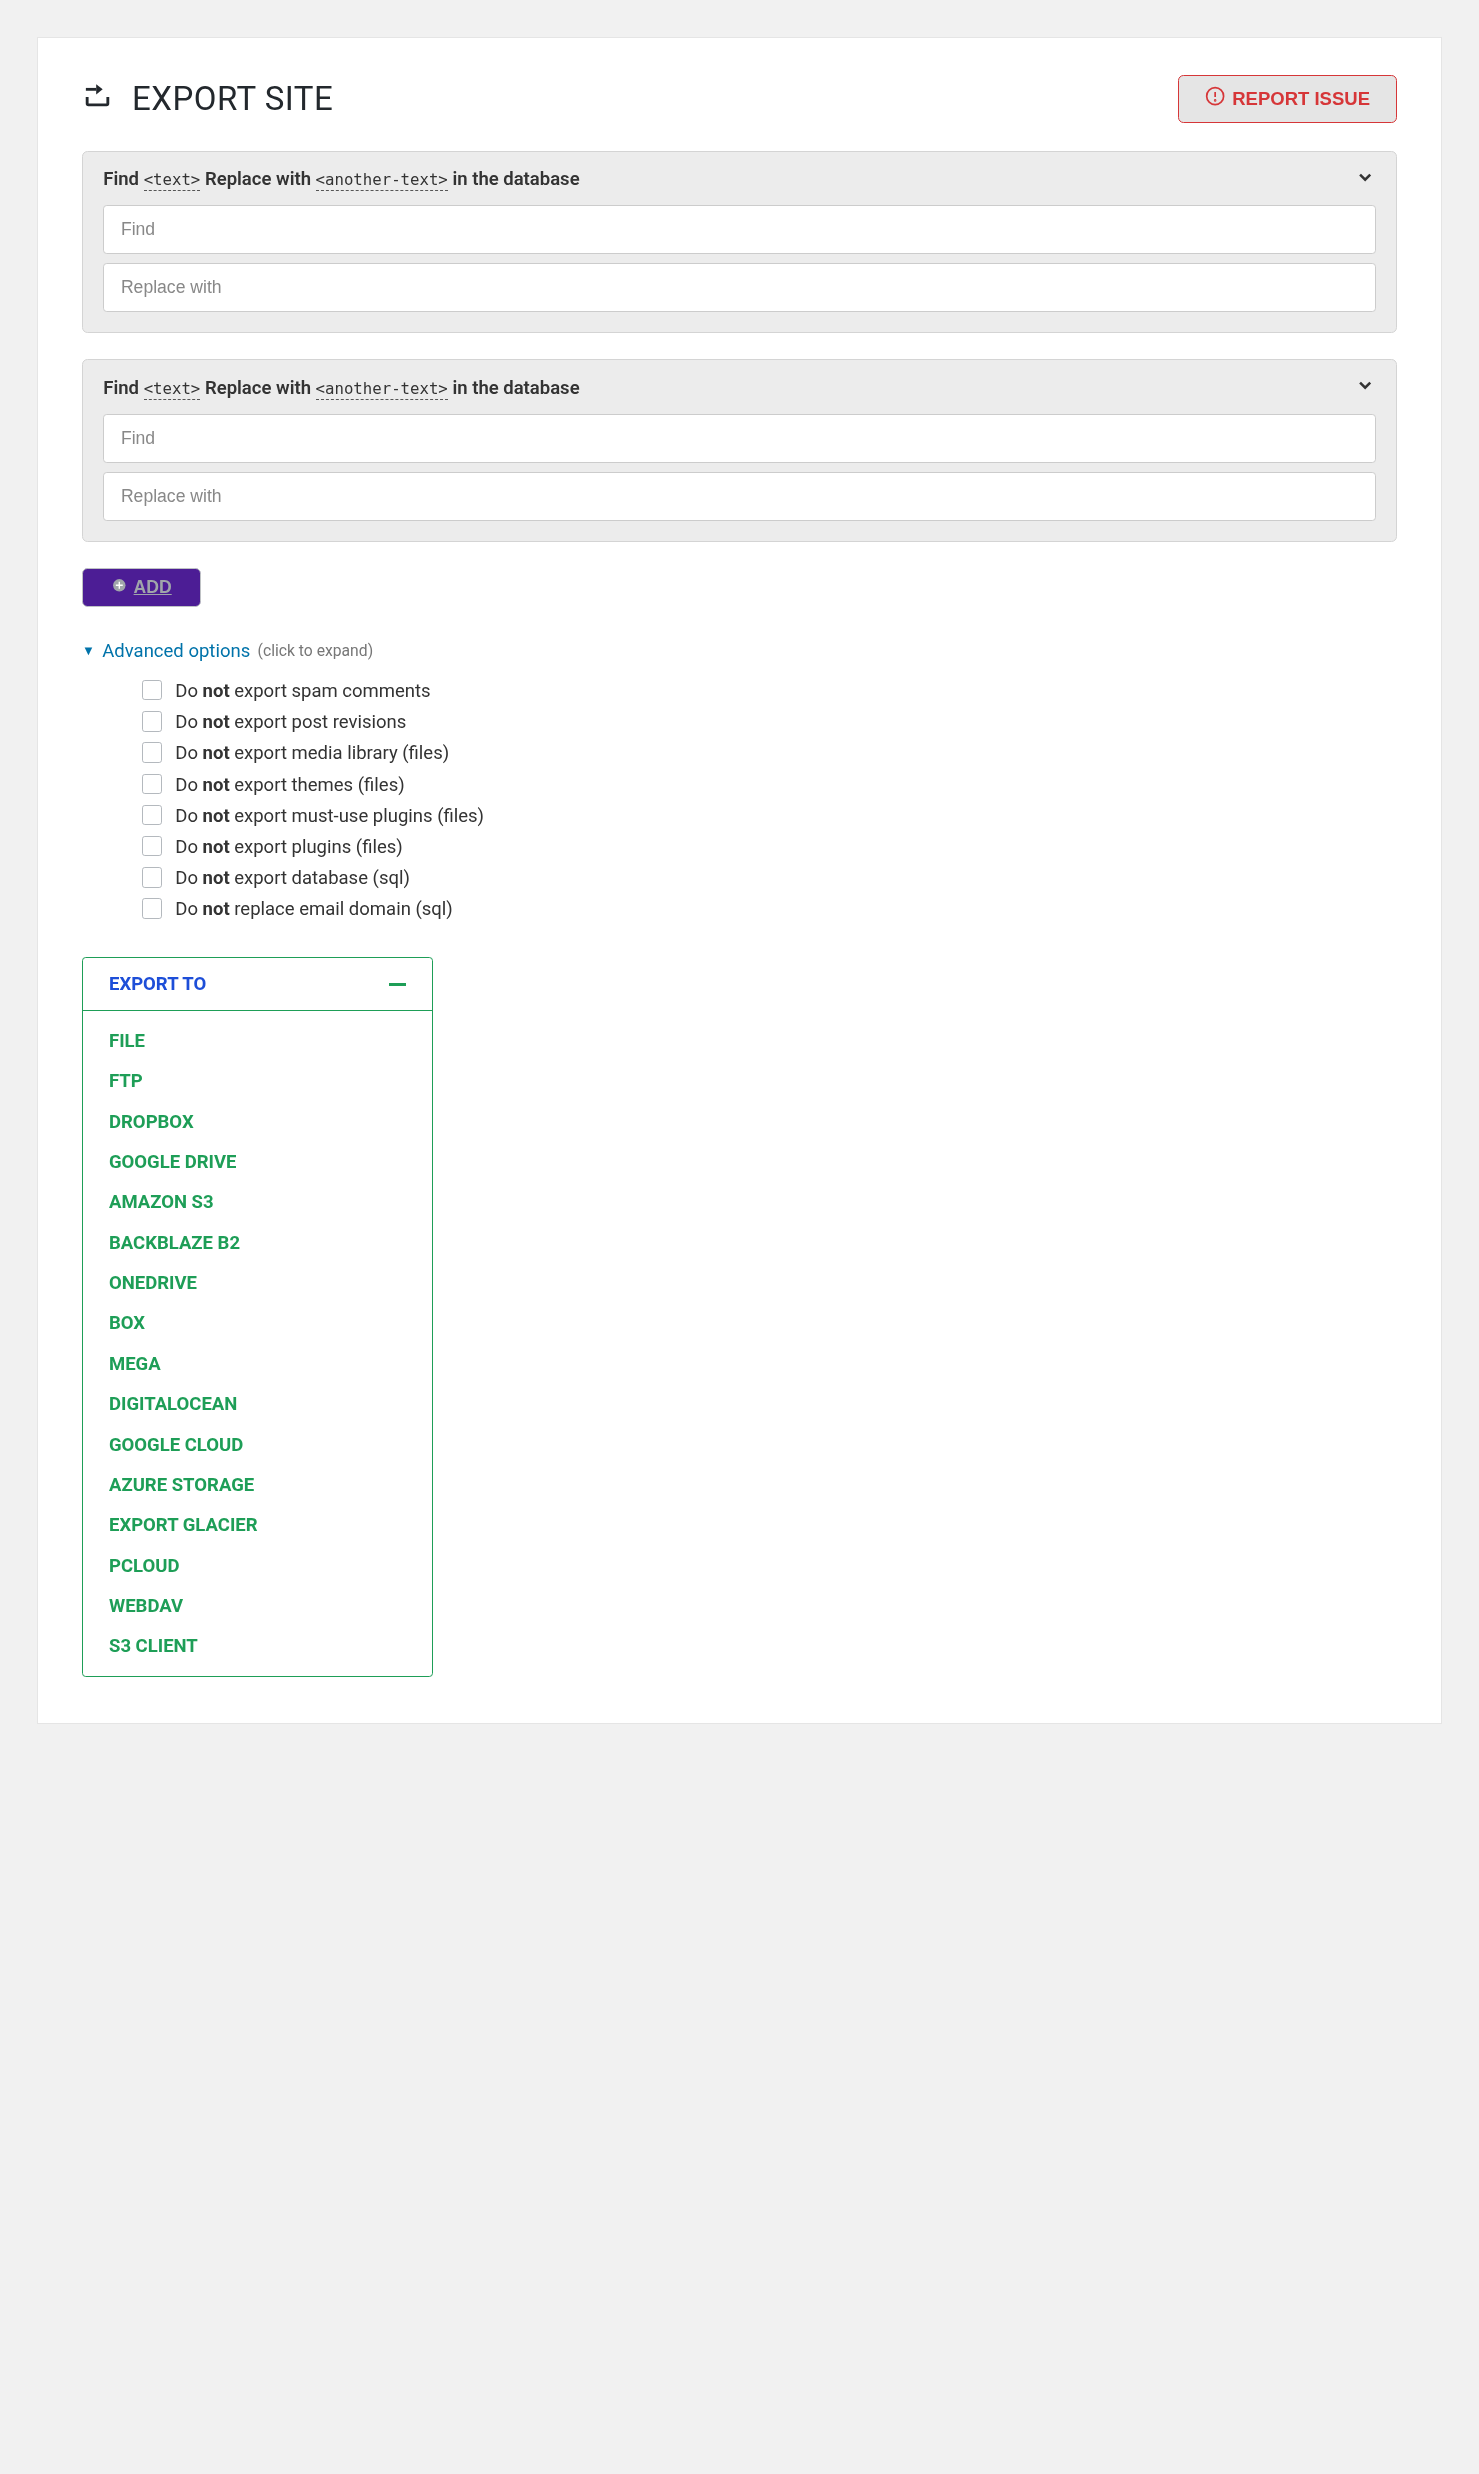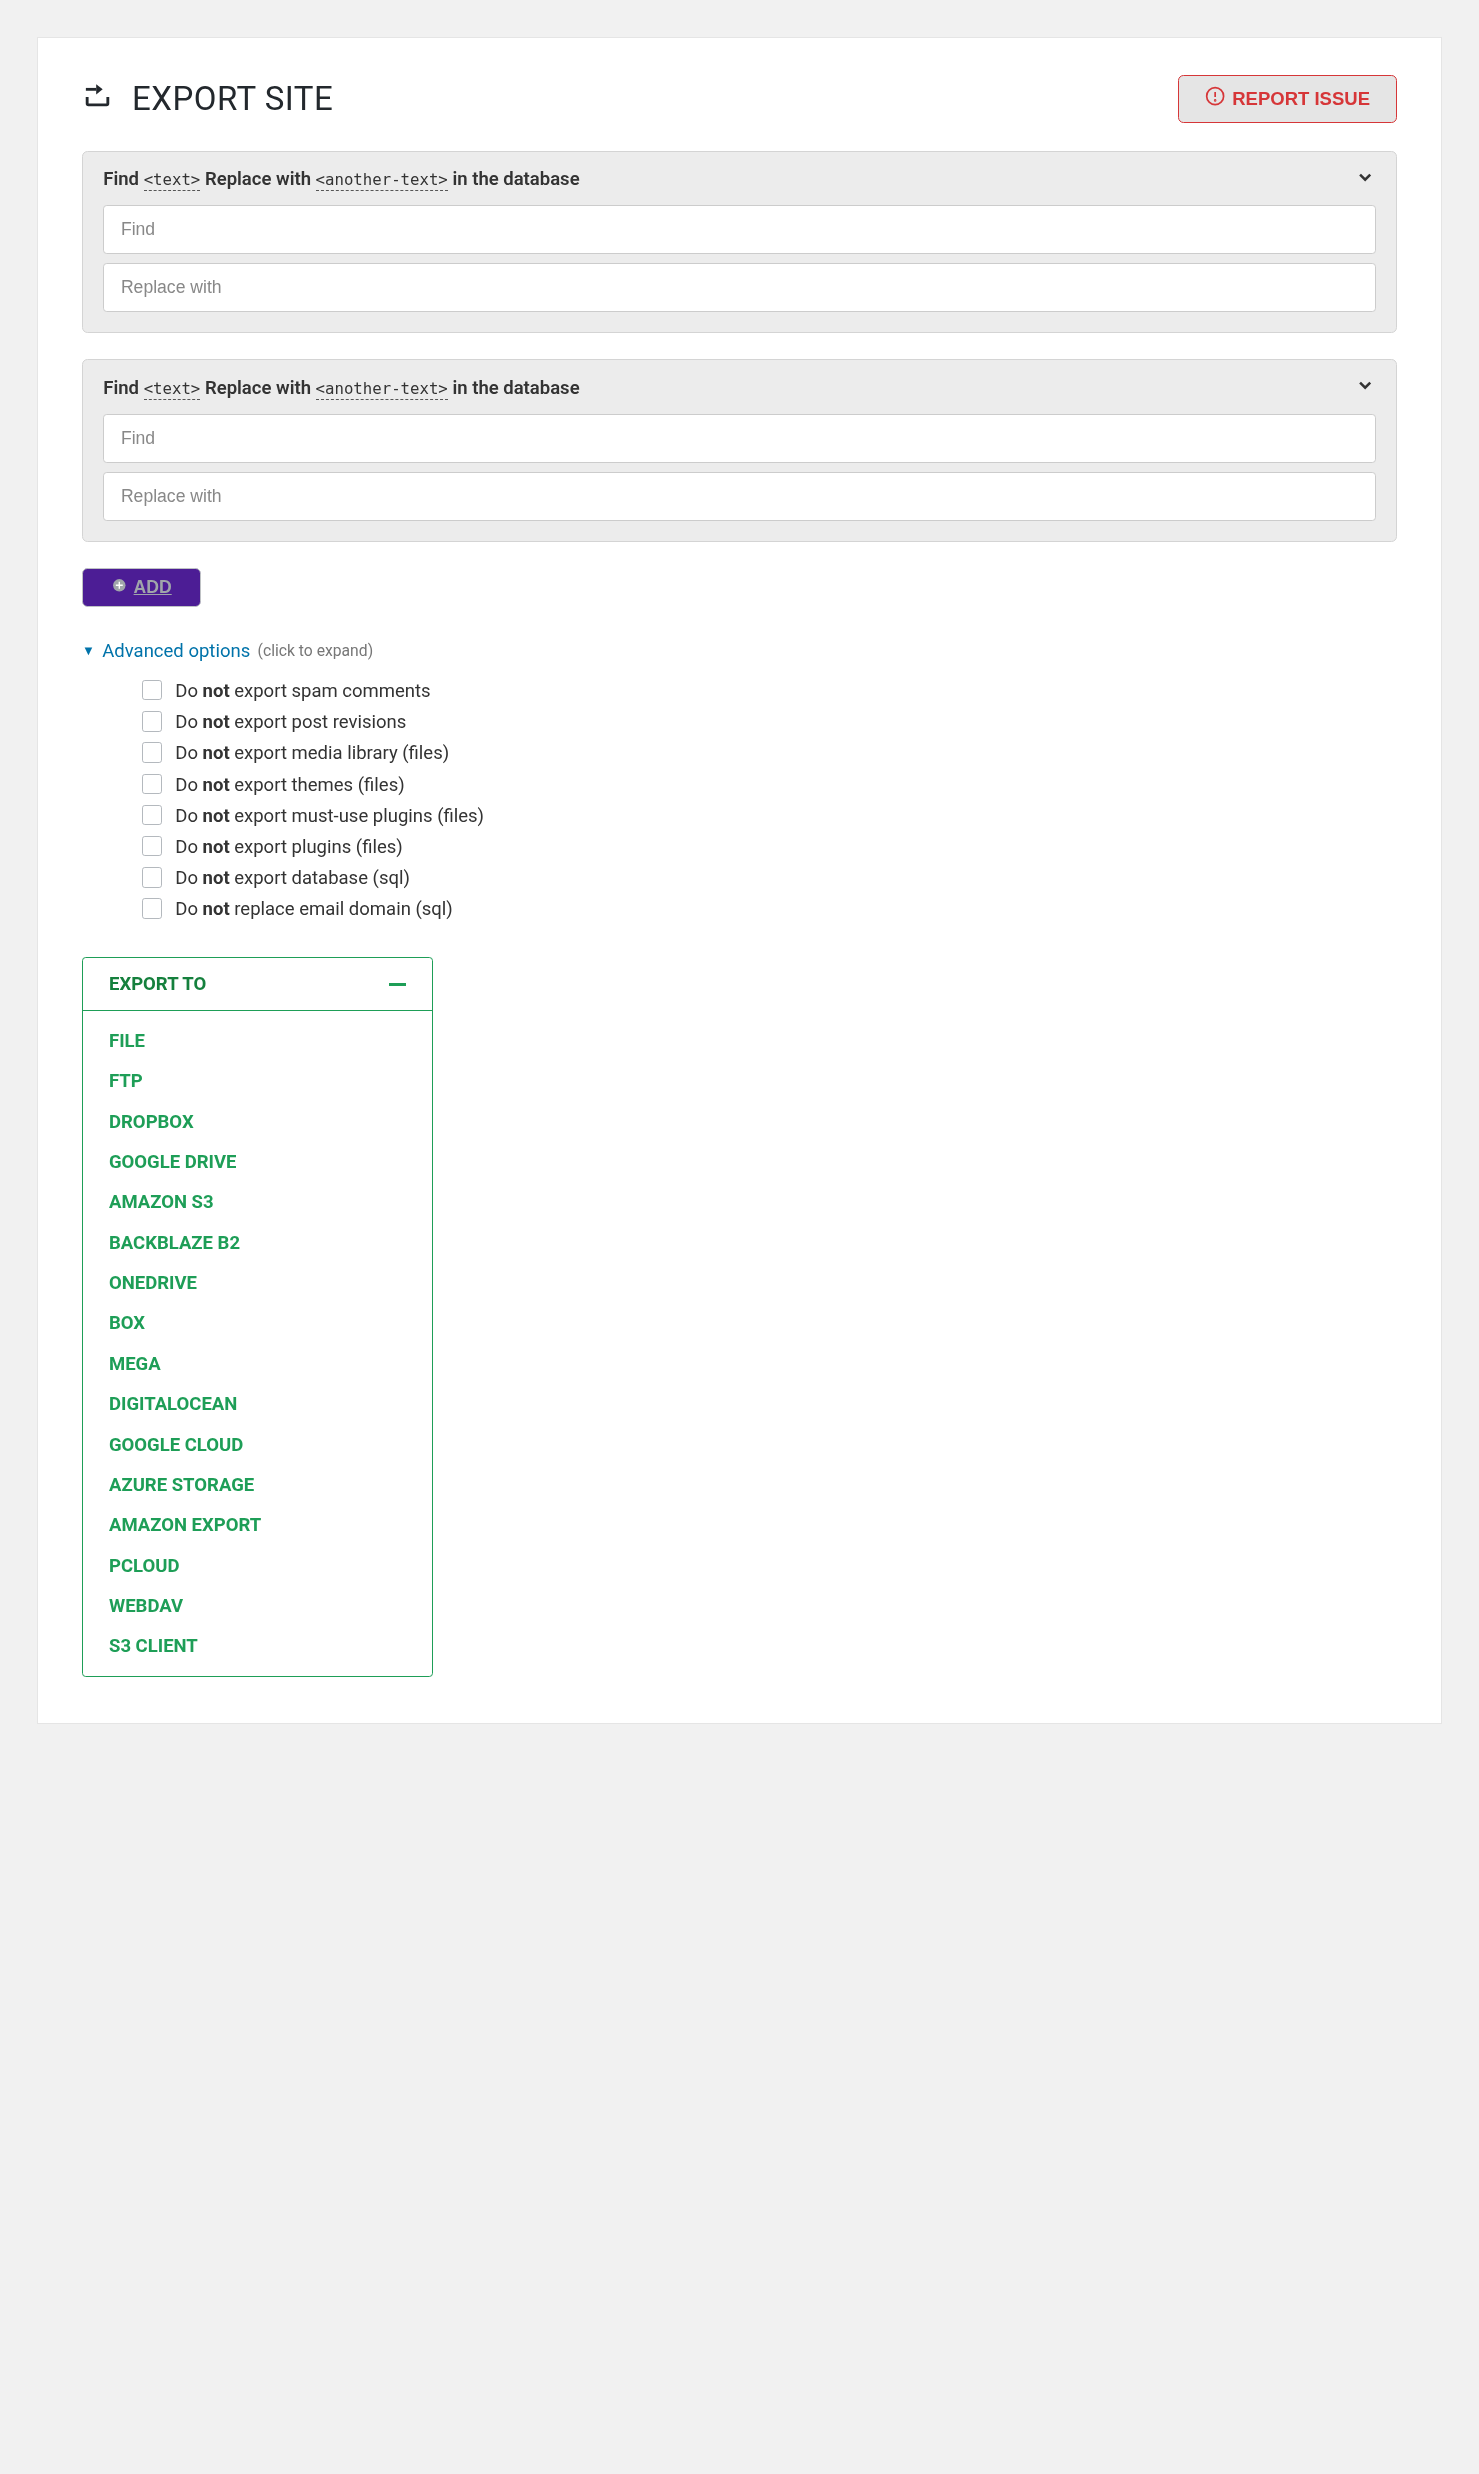--- a/index.html
+++ b/index.html
@@ -135,21 +135,21 @@
       border-radius: 3.7px;
       width: 351px;
       overflow: hidden;
     }
     .export-head {
       display: flex;
       justify-content: space-between;
       align-items: center;
       padding: 15px 26px;
       border-bottom: 0.9px solid #1e9e57;
-      color: #15803d;
+      color: #1d4ed8;
       font-size: 18.5px;
       font-weight: 700;
       cursor: pointer;
     }
     .export-head .minus {
       width: 16.6px; height: 2.8px;
       background: #1e9e57;
     }
     .export-list { padding: 9.2px 0; }
     .export-item {
@@ -290,21 +290,21 @@
         <div class="export-item">DROPBOX</div>
         <div class="export-item">GOOGLE DRIVE</div>
         <div class="export-item">AMAZON S3</div>
         <div class="export-item">BACKBLAZE B2</div>
         <div class="export-item">ONEDRIVE</div>
         <div class="export-item">BOX</div>
         <div class="export-item">MEGA</div>
         <div class="export-item">DIGITALOCEAN</div>
         <div class="export-item">GOOGLE CLOUD</div>
         <div class="export-item">AZURE STORAGE</div>
-        <div class="export-item">AMAZON EXPORT</div>
+        <div class="export-item">EXPORT GLACIER</div>
         <div class="export-item">PCLOUD</div>
         <div class="export-item">WEBDAV</div>
         <div class="export-item">S3 CLIENT</div>
       </div>
   </div>
 
 </div>
 
 
 </body></html>

